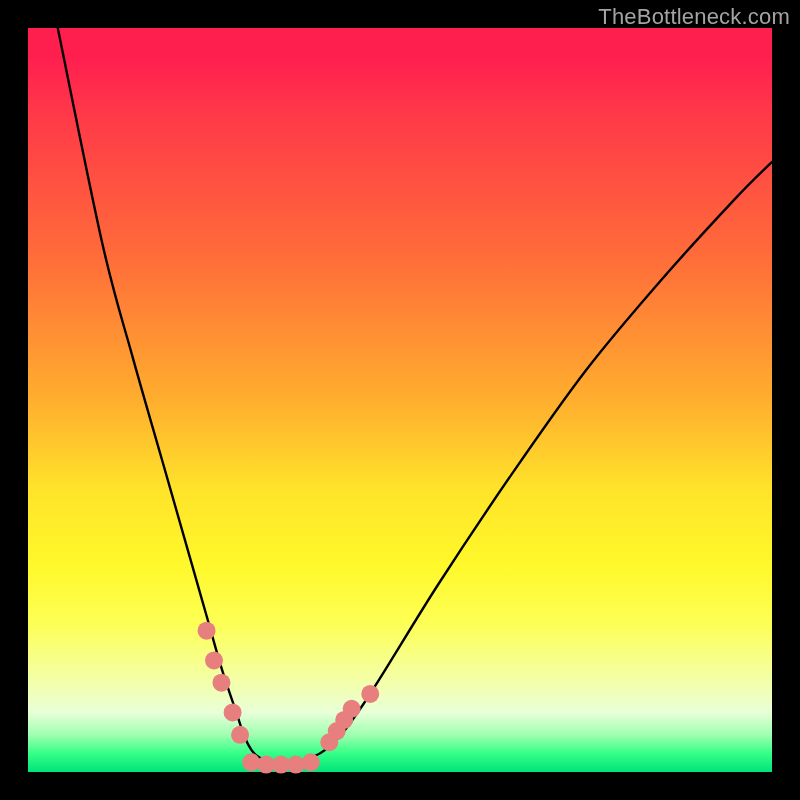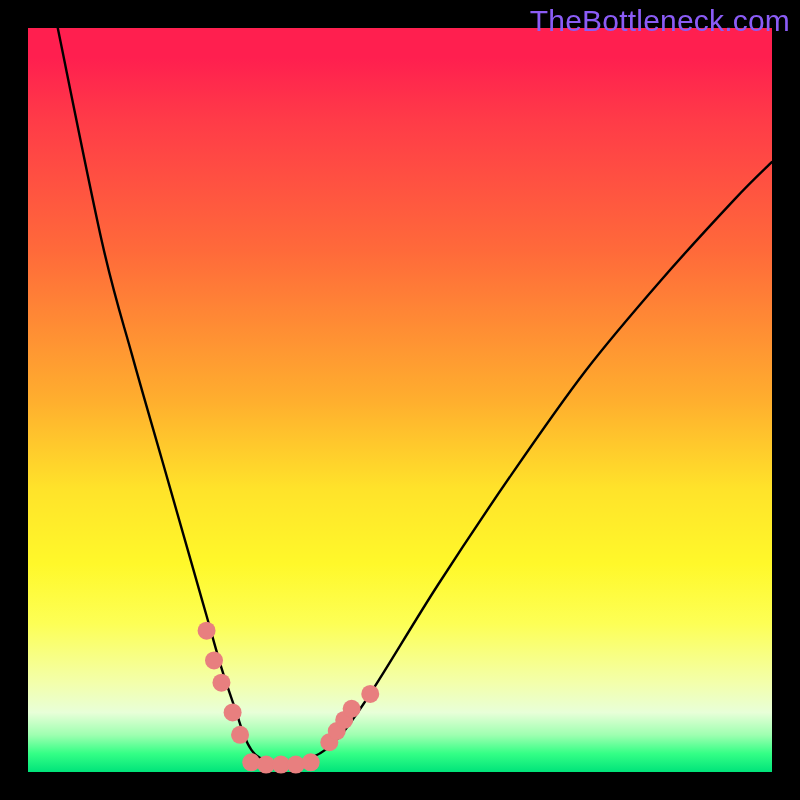--- a/index.html
+++ b/index.html
@@ -39,22 +39,22 @@
       #e8ffd8 92%,
       #9fffb1 95%,
       #35ff86 97.5%,
       #00e37a 100%
     );
   }
   .watermark {
     position: absolute;
     top: 4px;
     right: 10px;
-    color: #8b5cf6;
-    font-size: 30px;
+    color: #a3a3a3;
+    font-size: 22px;
     letter-spacing: 0.2px;
     font-weight: 400;
     user-select: none;
   }
   svg.curve {
     position: absolute;
     left: 0;
     top: 0;
     width: 744px;
     height: 744px;

